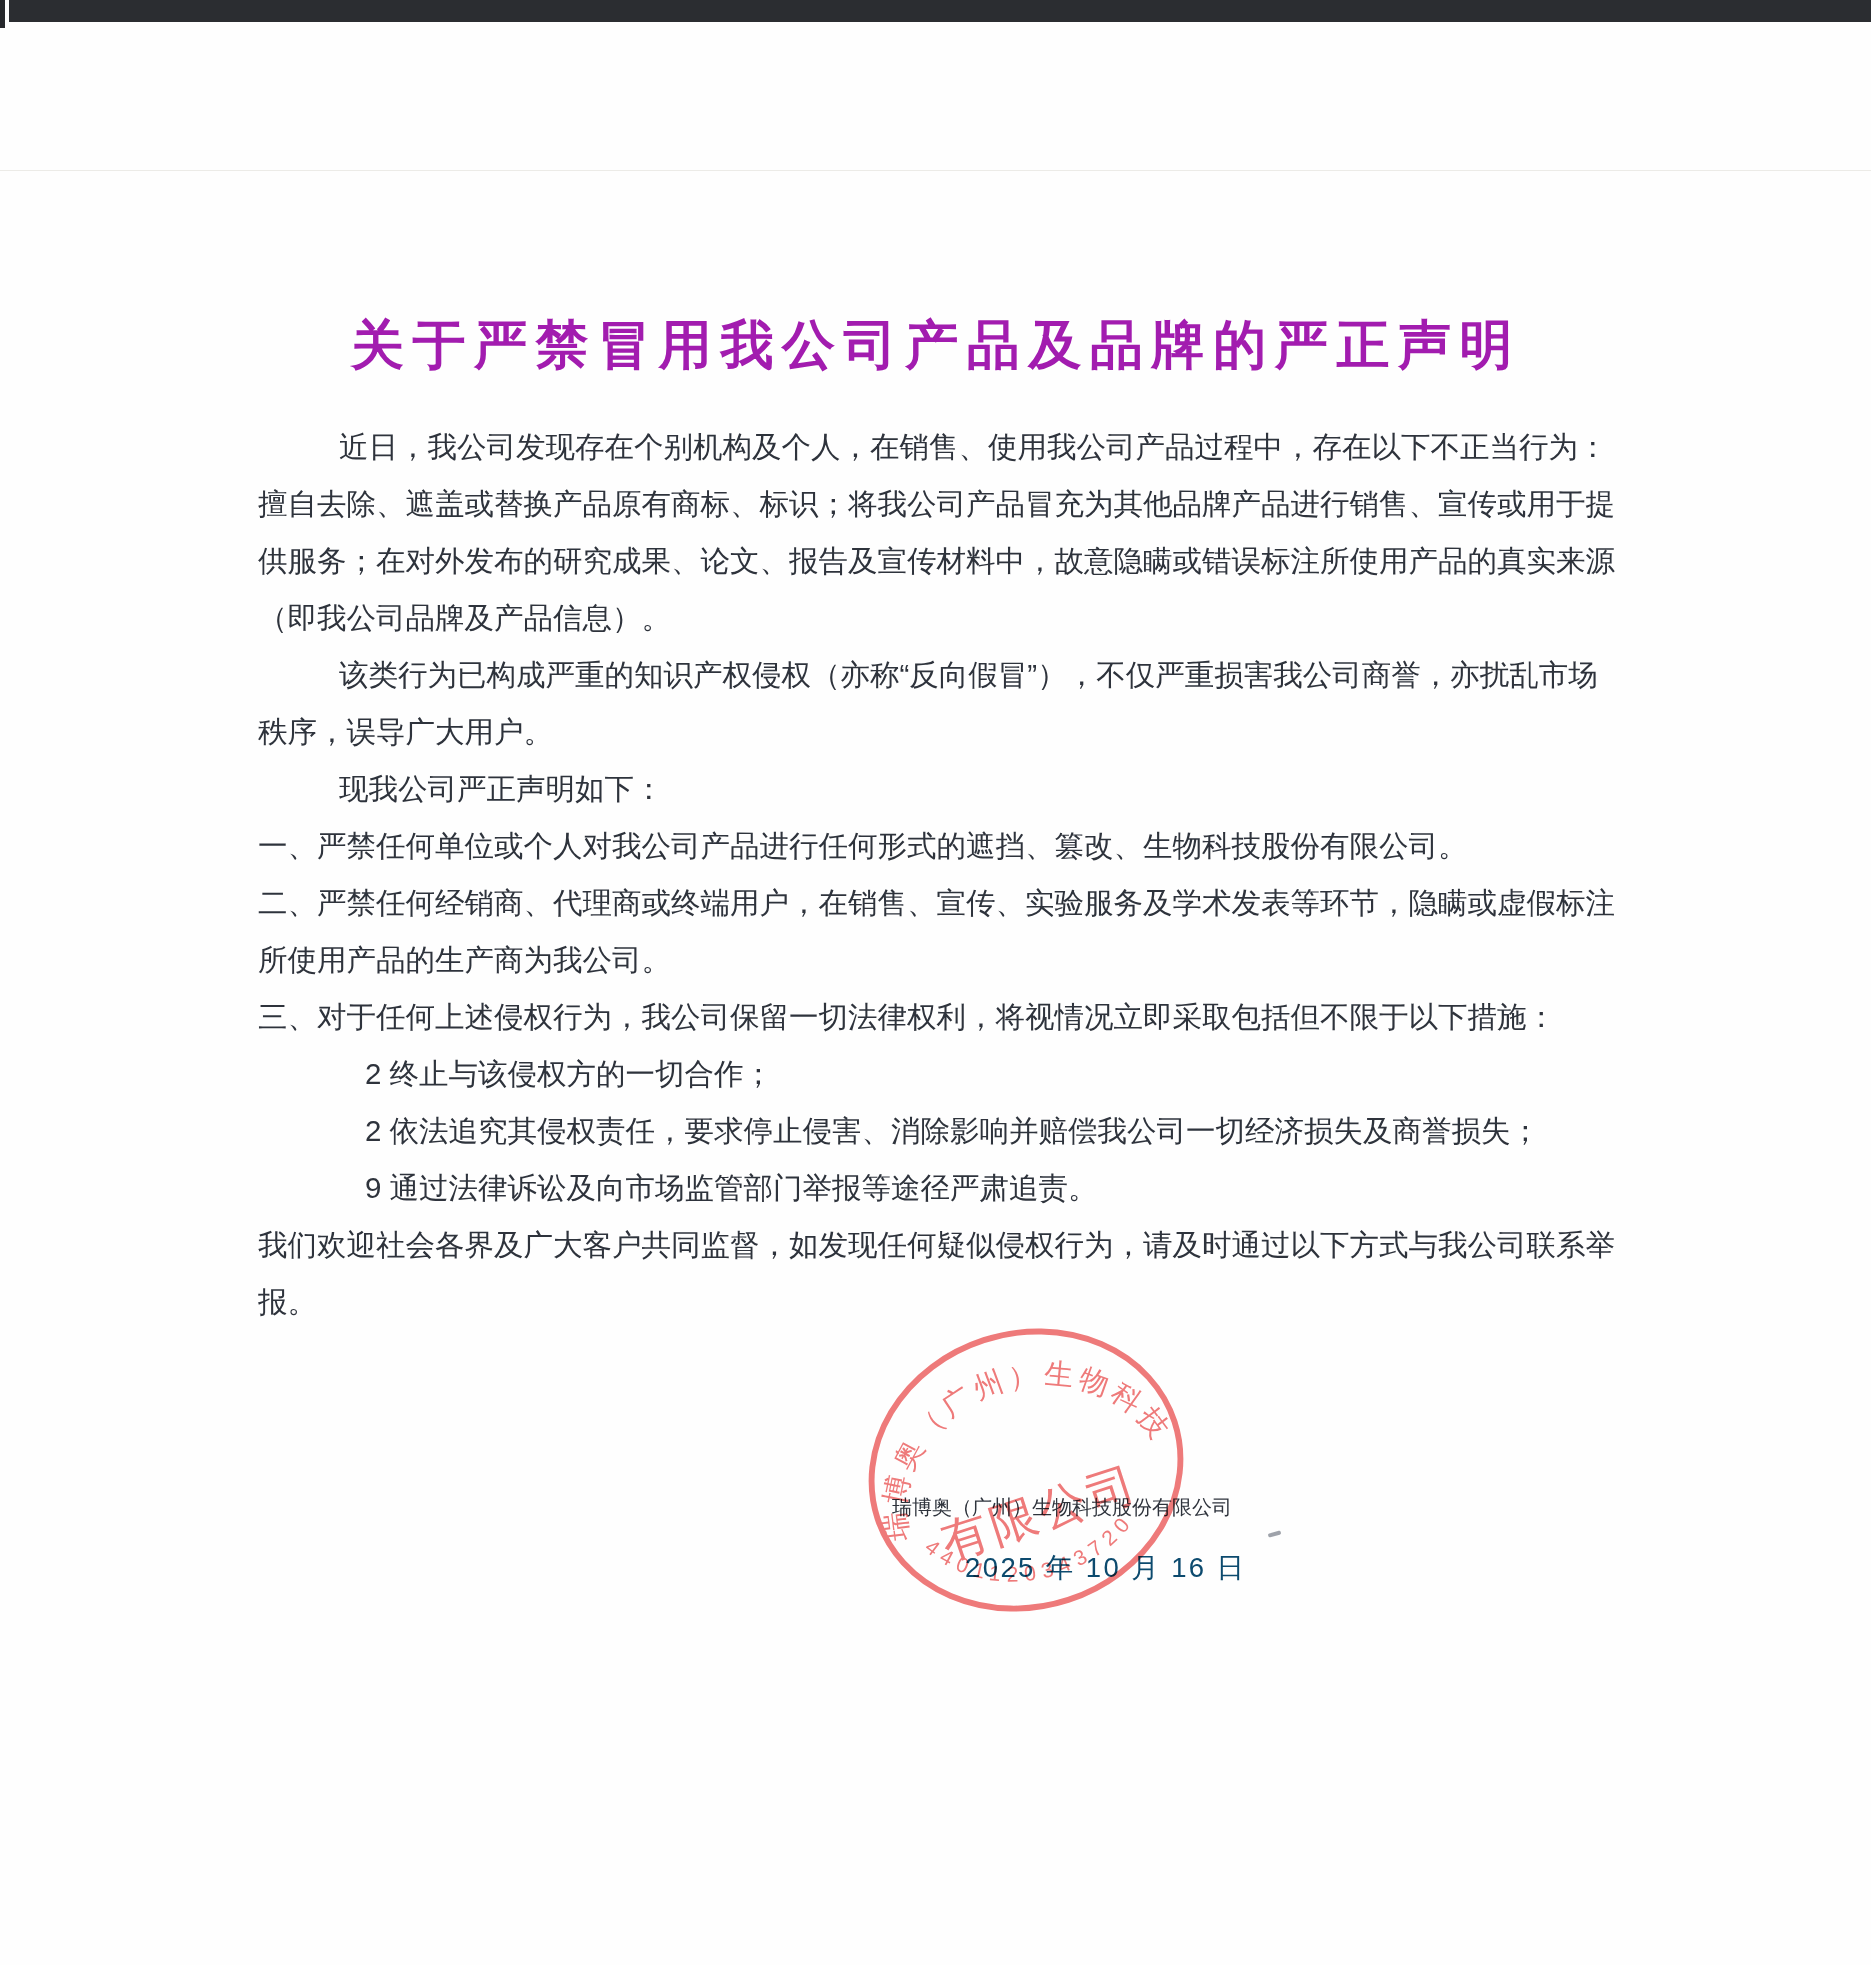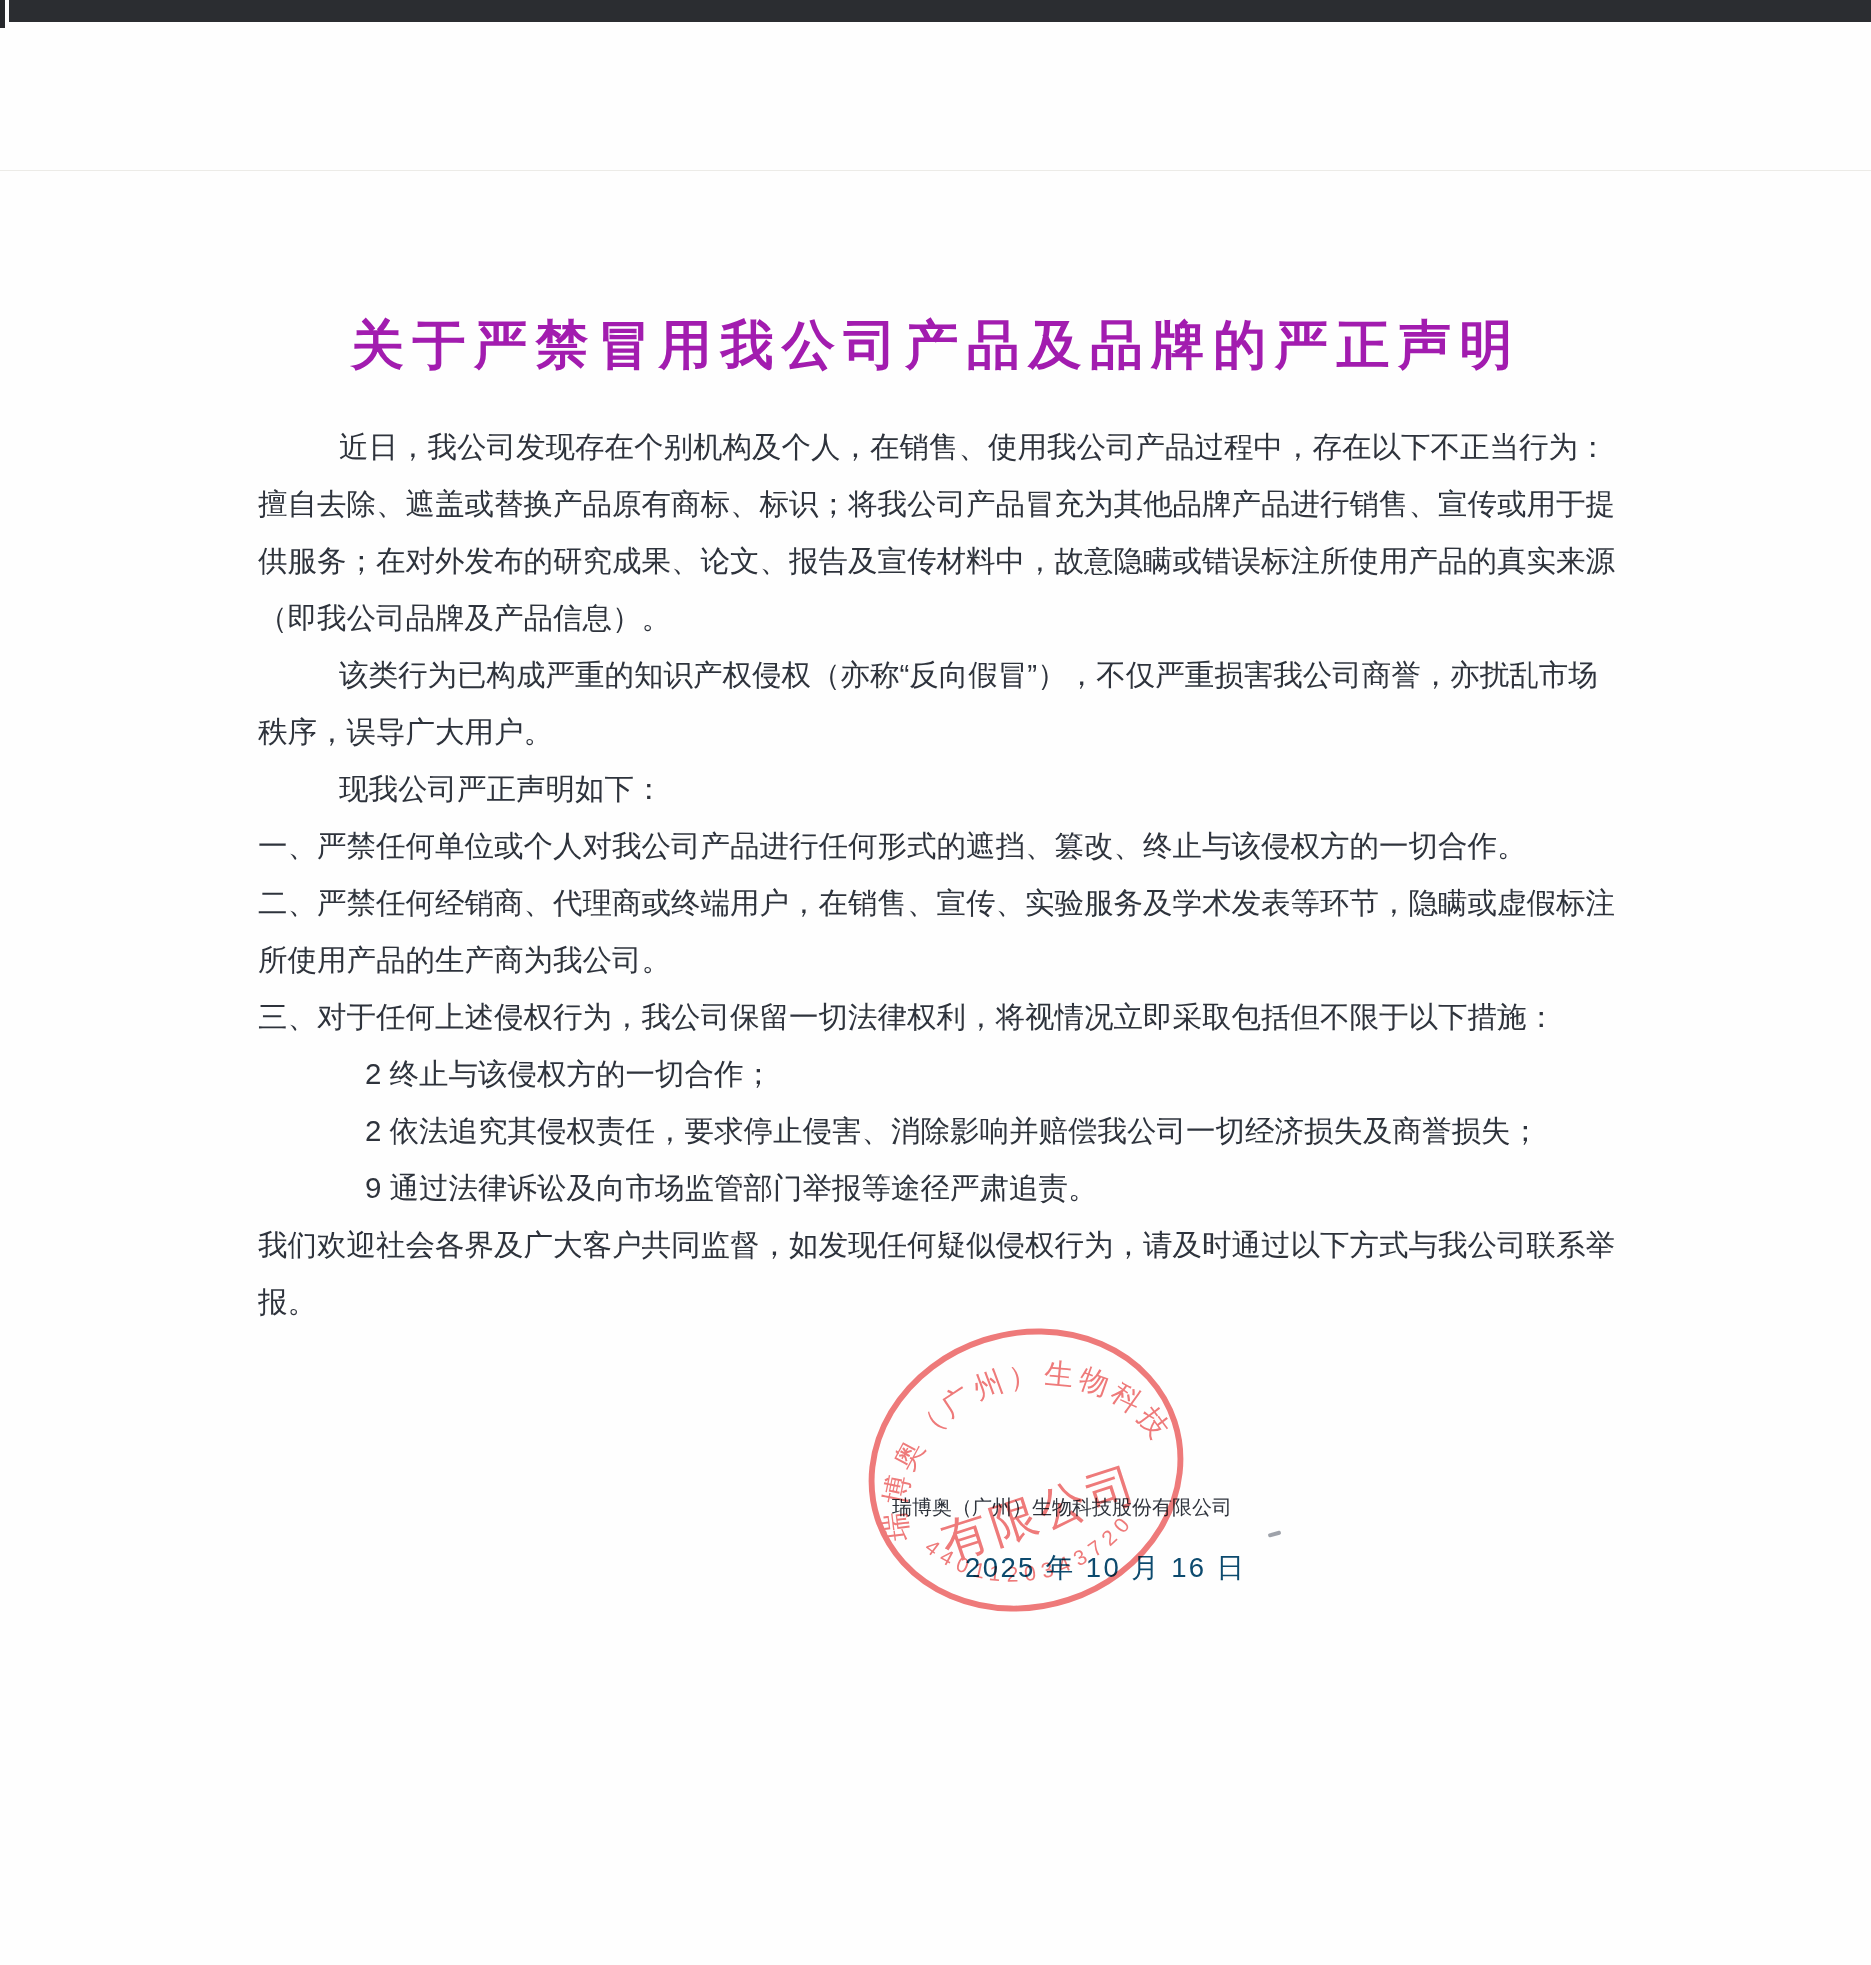--- a/index.html
+++ b/index.html
@@ -56,21 +56,21 @@
   <div class="scan-edge-left"></div>
   <div class="scan-line-faint"></div>
   <div class="speck-1"></div>
 
   <div class="title">关于严禁冒用我公司产品及品牌的严正声明</div>
 
   <div id="content">
       <p class="ind">近日，我公司发现存在个别机构及个人，在销售、使用我公司产品过程中，存在以下不正当行为：<br>擅自去除、遮盖或替换产品原有商标、标识；将我公司产品冒充为其他品牌产品进行销售、宣传或用于提<br>供服务；在对外发布的研究成果、论文、报告及宣传材料中，故意隐瞒或错误标注所使用产品的真实来源<br>（即我公司品牌及产品信息）。</p>
       <p class="ind">该类行为已构成严重的知识产权侵权（亦称“反向假冒”），不仅严重损害我公司商誉，亦扰乱市场<br>秩序，误导广大用户。</p>
       <p class="ind">现我公司严正声明如下：</p>
-      <p>一、严禁任何单位或个人对我公司产品进行任何形式的遮挡、篡改、终止与该侵权方的一切合作。</p>
+      <p>一、严禁任何单位或个人对我公司产品进行任何形式的遮挡、篡改、生物科技股份有限公司。</p>
       <p>二、严禁任何经销商、代理商或终端用户，在销售、宣传、实验服务及学术发表等环节，隐瞒或虚假标注<br>所使用产品的生产商为我公司。</p>
       <p>三、对于任何上述侵权行为，我公司保留一切法律权利，将视情况立即采取包括但不限于以下措施：</p>
       <p class="sub">2  终止与该侵权方的一切合作；</p>
       <p class="sub">2  依法追究其侵权责任，要求停止侵害、消除影响并赔偿我公司一切经济损失及商誉损失；</p>
       <p class="sub">9  通过法律诉讼及向市场监管部门举报等途径严肃追责。</p>
       <p>我们欢迎社会各界及广大客户共同监督，如发现任何疑似侵权行为，请及时通过以下方式与我公司联系举<br>报。</p>
     </div>
 
   <div class="sign-company">瑞博奥（广州）生物科技股份有限公司</div>
   <div class="sign-date">2025 年 10 月 16 日</div>

